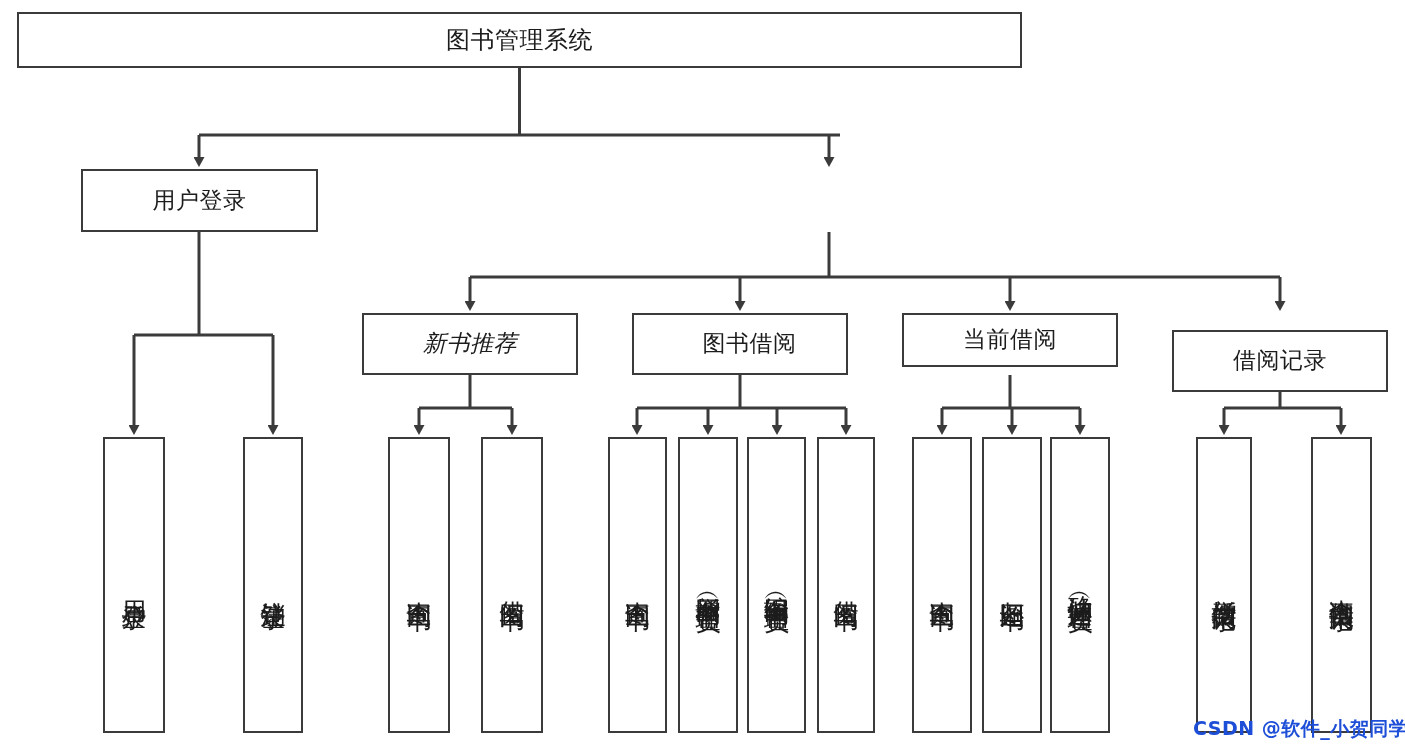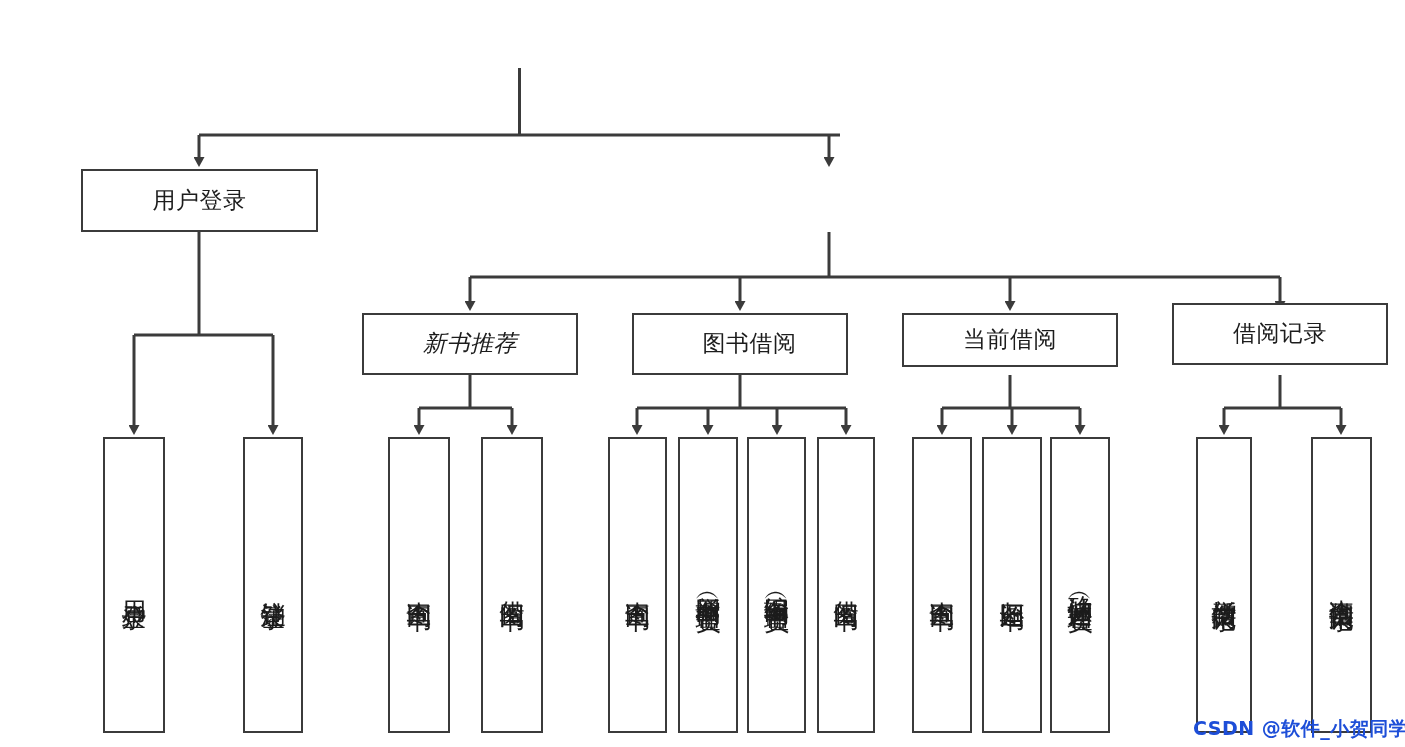--- a/index.html
+++ b/index.html
@@ -118,35 +118,38 @@
       <path d="M1012,408 L1012,426" marker-end="url(#arrow)"></path>
       <path d="M1080,408 L1080,426" marker-end="url(#arrow)"></path>
 
       <path d="M1280,375 L1280,408"></path>
       <path d="M1224,408 L1341,408"></path>
       <path d="M1224,408 L1224,426" marker-end="url(#arrow)"></path>
       <path d="M1341,408 L1341,426" marker-end="url(#arrow)"></path>
     </g>
   </svg>
 
+  <div class="node horiz root" style="left:17px; top:12px; width:1005px; height:56px;">
+    <span class="label">图书管理系统</span>
+  </div>
 
   <div class="node horiz" style="left:81px; top:169px; width:237px; height:63px;">
     <span class="label">用户登录</span>
   </div>
 
   <div class="node horiz" style="left:362px; top:313px; width:216px; height:62px;font-style:italic;">
     <span class="label">新书推荐</span>
   </div>
   <div class="node horiz" style="left:632px; top:313px; width:216px; height:62px;padding-left:19px;">
     <span class="label">图书借阅</span>
   </div>
   <div class="node horiz" style="left:902px; top:313px; width:216px; height:54px;">
     <span class="label">当前借阅</span>
   </div>
-  <div class="node horiz" style="left:1172px; top:303px; width:216px; height:62px;">
+  <div class="node horiz" style="left:1172px; top:330px; width:216px; height:62px;">
     <span class="label">借阅记录</span>
   </div>
 
   <div class="node vert" style="left:103px; top:437px; width:62px; height:296px;">
     <span class="label">用户登录</span>
   </div>
   <div class="node vert" style="left:243px; top:437px; width:60px; height:296px;">
     <span class="label">注销登录</span>
   </div>
   <div class="node vert" style="left:388px; top:437px; width:62px; height:296px;">

